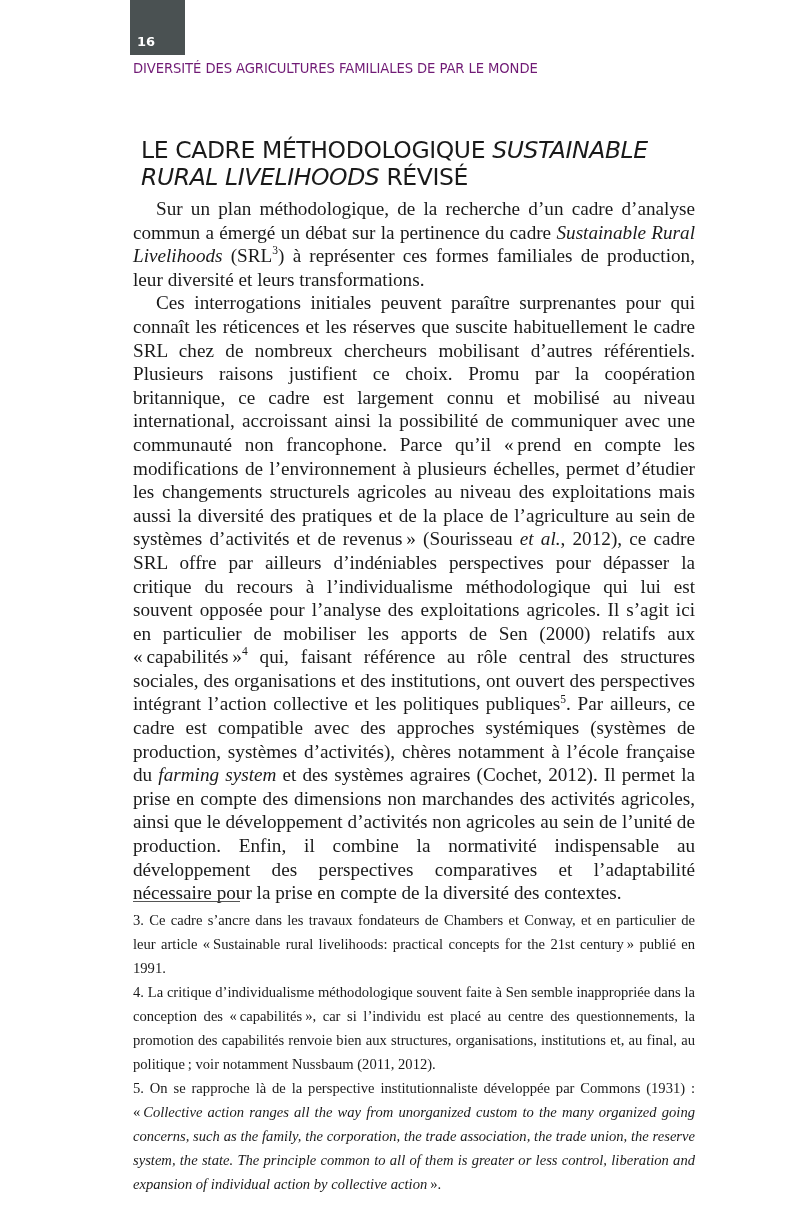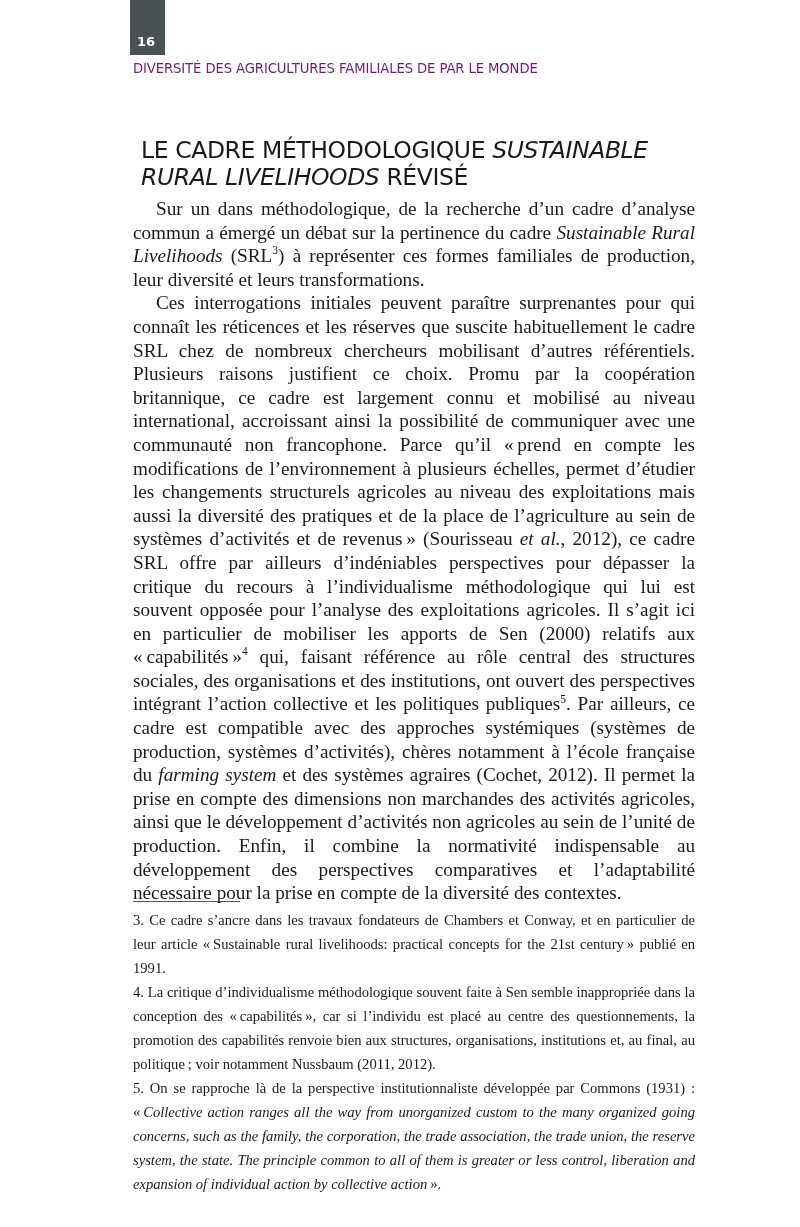--- a/index.html
+++ b/index.html
@@ -1,18 +1,18 @@
 <!DOCTYPE html>
 <html><head>
   <meta charset="utf-8">
   <style>
     html, body { margin: 0; padding: 0; background: #ffffff; }
     body { width: 800px; height: 1227px; position: relative; overflow: hidden; color: #1a1a1a; }
     .page-num-box {
-      position: absolute; left: 130px; top: 0; width: 35px; height: 55px;
+      position: absolute; left: 130px; top: 0; width: 55px; height: 55px;
       background: #4a5152; color: #ffffff;
       font-family: "DejaVu Sans", sans-serif; font-weight: bold; font-size: 13px;
       display: flex; align-items: flex-end; justify-content: flex-start;
       box-sizing: border-box; padding: 0 0 6px 7px;
     }
     .running-head {
       position: absolute; left: 133px; top: 61px; width: 580px;
       font-family: "DejaVu Sans", sans-serif; font-size: 13.2px; letter-spacing: -0.1px;
       color: #701a75; white-space: nowrap;
     }
@@ -48,21 +48,21 @@
 
 <div class="page-num-box">
   <span>16</span>
 </div>
 
 <div class="running-head">DIVERSITÉ DES AGRICULTURES FAMILIALES DE PAR LE MONDE</div>
 
 <h1 class="section-title"><span>LE CADRE MÉTHODOLOGIQUE </span><i>SUSTAINABLE RURAL LIVELIHOODS</i><span> RÉVISÉ</span></h1>
 
 <div class="body-text">
-  <p><span>Sur un dans méthodologique, de la recherche d’un cadre d’analyse commun a émergé un débat sur la pertinence du cadre </span><i>Sustainable Rural Livelihoods</i><span> (SRL</span><sup>3</sup><span>) à représenter ces formes familiales de production, leur diversité et leurs transformations.</span></p>
+  <p><span>Sur un plan méthodologique, de la recherche d’un cadre d’analyse commun a émergé un débat sur la pertinence du cadre </span><i>Sustainable Rural Livelihoods</i><span> (SRL</span><sup>3</sup><span>) à représenter ces formes familiales de production, leur diversité et leurs transformations.</span></p>
   <p><span>Ces interrogations initiales peuvent paraître surprenantes pour qui connaît les réticences et les réserves que suscite habituellement le cadre SRL chez de nombreux chercheurs mobilisant d’autres référentiels. Plusieurs raisons justi­fient ce choix. Promu par la coopération britannique, ce cadre est largement connu et mobilisé au niveau international, accroissant ainsi la possibilité de communiquer avec une communauté non francophone. Parce qu’il « prend en compte les modifications de l’environnement à plusieurs échelles, permet d’étudier les changements structurels agricoles au niveau des exploitations mais aussi la diversité des pratiques et de la place de l’agriculture au sein de systèmes d’activités et de revenus » (Sourisseau </span><i>et al.</i><span>, 2012), ce cadre SRL offre par ailleurs d’indéniables perspectives pour dépasser la critique du recours à l’individualisme méthodologique qui lui est souvent opposée pour l’analyse des exploitations agricoles. Il s’agit ici en particulier de mobiliser les apports de Sen (2000) relatifs aux « capabilités »</span><sup>4</sup><span> qui, faisant référence au rôle central des structures sociales, des organisations et des institutions, ont ouvert des perspectives intégrant l’action collective et les politiques publiques</span><sup>5</sup><span>. Par ailleurs, ce cadre est compatible avec des approches systé­miques (systèmes de production, systèmes d’activités), chères notamment à l’école française du </span><i>farming system</i><span> et des systèmes agraires (Cochet, 2012). Il permet la prise en compte des dimensions non marchandes des activités agricoles, ainsi que le développement d’activités non agricoles au sein de l’unité de production. Enfin, il combine la normativité indispensable au développement des perspectives comparatives et l’adaptabilité nécessaire pour la prise en compte de la diversité des contextes.</span></p>
 </div>
 
 <div class="fn-rule"></div>
 
 <div class="footnotes">
   <p>3. Ce cadre s’ancre dans les travaux fondateurs de Chambers et Conway, et en particulier de leur article « Sustainable rural livelihoods: practical concepts for the 21st century » publié en 1991.</p>
   <p>4. La critique d’individualisme méthodologique souvent faite à Sen semble inappropriée dans la conception des « capabilités », car si l’individu est placé au centre des questionnements, la promotion des capabilités renvoie bien aux structures, organisations, institutions et, au final, au politique ; voir notamment Nussbaum (2011, 2012).</p>
   <p><span>5. On se rapproche là de la perspective institutionnaliste développée par Commons (1931)&nbsp;: « </span><i>Collective action ranges all the way from unorganized custom to the many organized going concerns, such as the family, the corporation, the trade association, the trade union, the reserve system, the state. The principle common to all of them is greater or less control, liberation and expansion of individual action by collective action</i><span> ».</span></p>
 </div>

